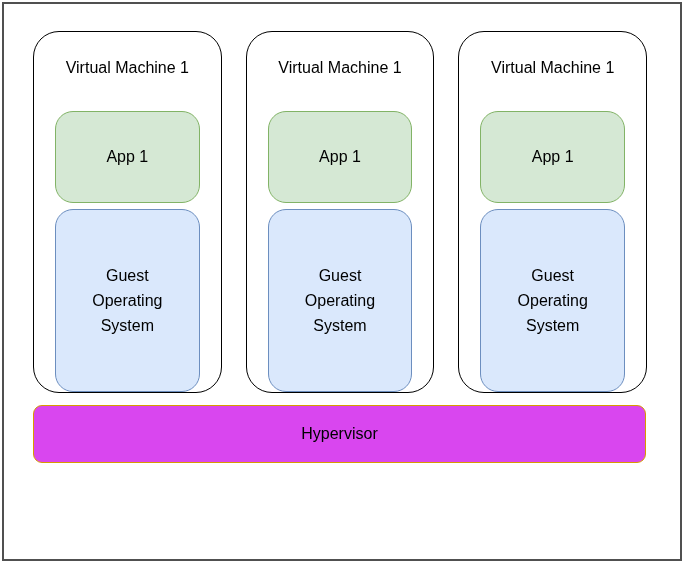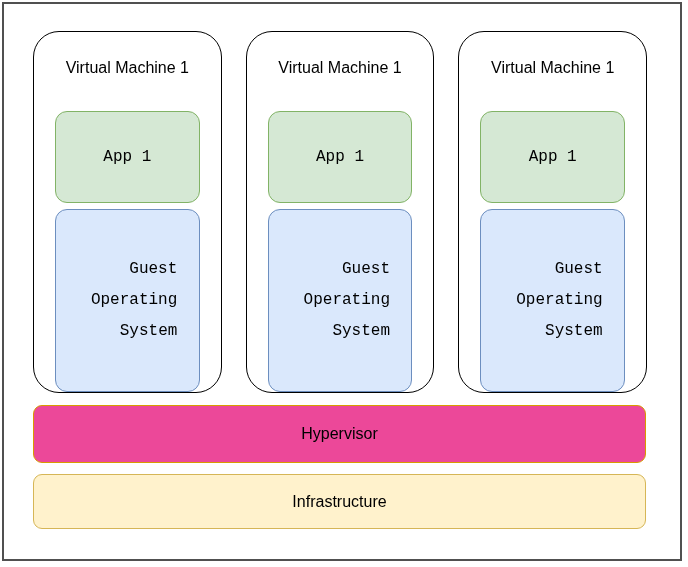--- a/index.html
+++ b/index.html
@@ -48,59 +48,58 @@
   }
   .vm-title {
     margin-top: 26px;
     height: 20px;
     text-align: center;
     font-size: 16px;
     line-height: 20px;
   }
   .inner-box {
     margin: 0 21px;
-    border-radius: 12px;
+    border-radius: 18px;
     box-sizing: border-box;
     display: flex;
     align-items: center;
     justify-content: center;
-    text-align: right;
+    text-align: center;
     font-size: 16px;
-    font-family: Liberation Mono, monospace;
   }
   .app-box {
     margin-top: 33px;
     height: 98px;
     background: #d5e8d4;
     border: 1.3px solid #82b366;
   }
   .guest-box {
     margin-top: 6px;
     height: 194px;
     background: #dae8fc;
     border: 1.3px solid #6c8ebf;
-    line-height: 31px;
+    line-height: 25px;
   }
   .guest-box span {
     display: inline-block;
     max-width: 100px; 
   }
   .layer-bar {
     width: 613px;
     border-radius: 9px;
     box-sizing: border-box;
     display: flex;
     align-items: center;
     justify-content: center;
     font-size: 16px;
   }
   .hypervisor-bar {
     margin-top: 12px;
     height: 58px;
-    background: #ec4899;
+    background: #d946ef;
     border: 1.3px solid #d79b00;
   }
   .infrastructure-bar {
     margin-top: 11px;
     height: 55px;
     background: #fff2cc;
     border: 1.3px solid #d6b656;
   }
 </style>
 </head>
@@ -141,19 +140,16 @@
             <span>Guest Operating System</span>
           </div>
         </div>
 
       </div>
 
       <div class="layer-bar hypervisor-bar">
         <span>Hypervisor</span>
       </div>
 
-      <div class="layer-bar infrastructure-bar">
-        <span>Infrastructure</span>
-      </div>
 
     </div>
   </div>
 </div>
 
 </body></html>

